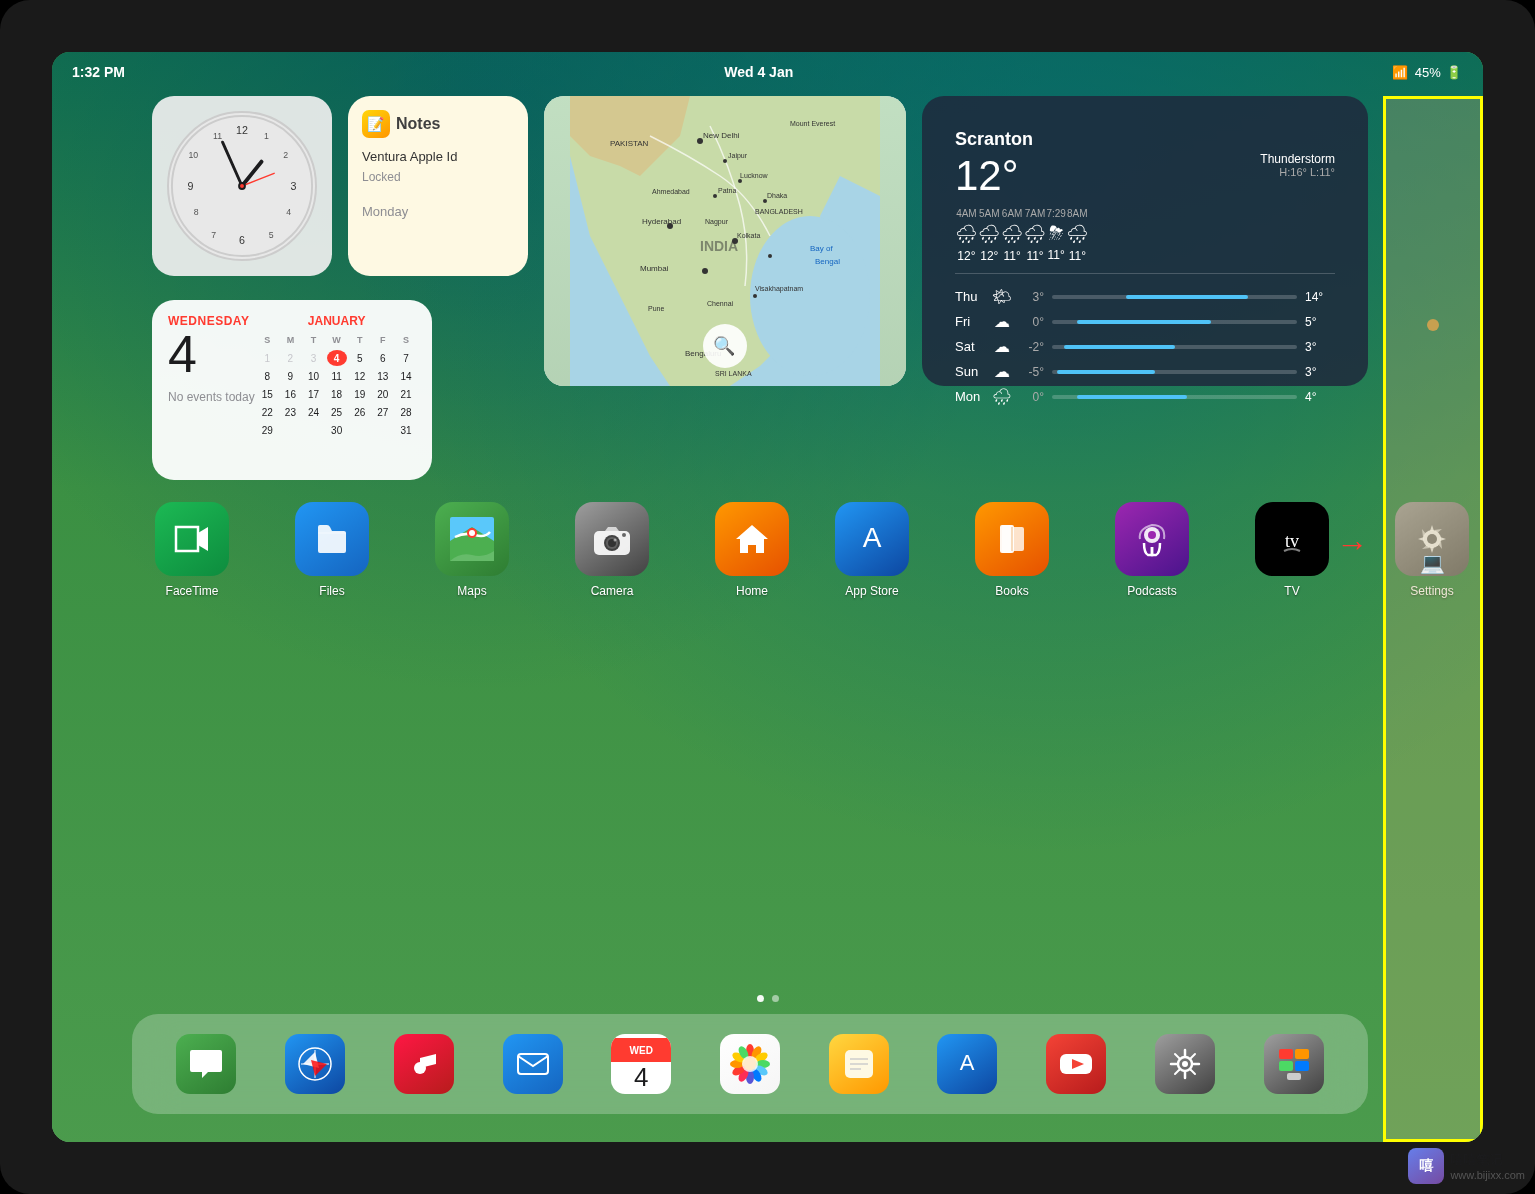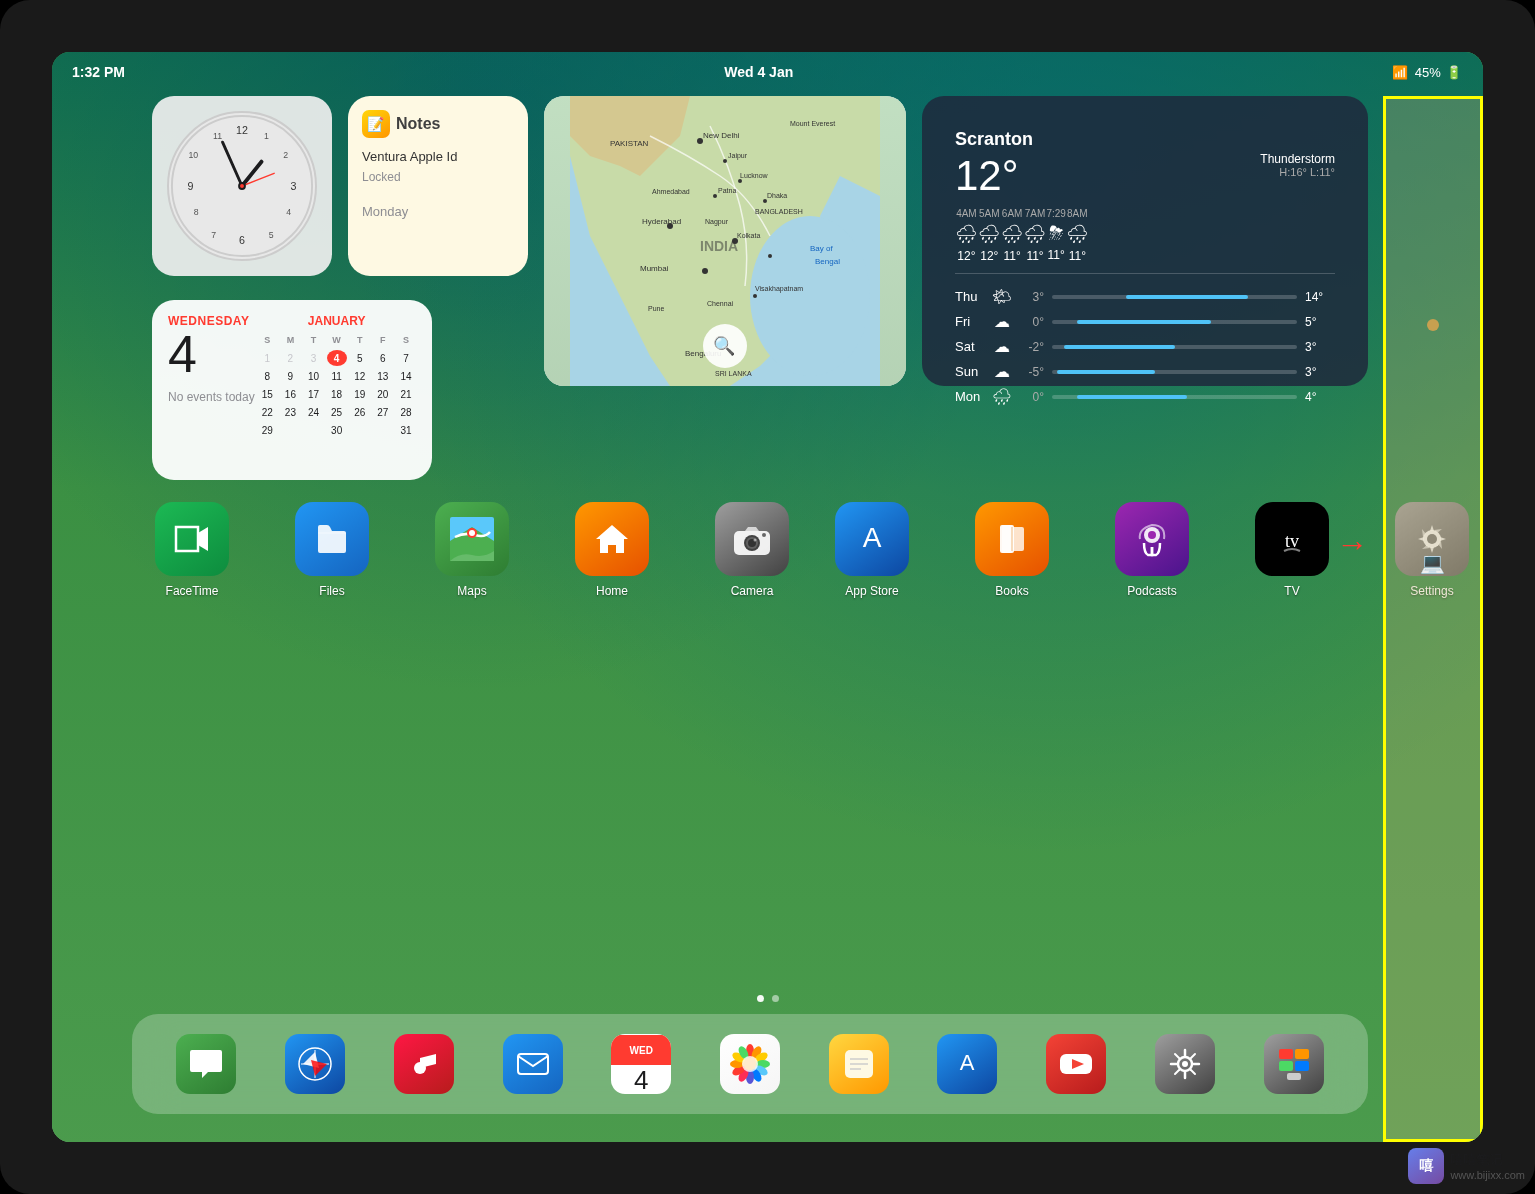--- a/index.html
+++ b/index.html
@@ -513,21 +513,21 @@
     
     .map-svg {
       width: 100%;
       height: 100%;
     }
 
     
     .dock-cal-top {
       background: #ff3b30;
       width: 100%;
-      height: 30px;
+      height: 24px;
       display: flex;
       align-items: center;
       justify-content: center;
       font-size: 10px;
       color: #fff;
       font-weight: 700;
       text-transform: uppercase;
     }
     .dock-cal-num {
       font-size: 26px;
@@ -846,40 +846,40 @@
               <polygon points="0,44 44,44 44,24 22,10 0,24" fill="#4caf50"></polygon>
               <path d="M 0 44 Q 10 35 22 38 Q 34 41 44 34 L 44 44 Z" fill="#66bb6a"></path>
               <path d="M 5 20 Q 15 15 25 18 Q 35 21 40 15" stroke="white" stroke-width="2.5" fill="none"></path>
               <circle cx="22" cy="16" r="5" fill="#ff3b30"></circle>
               <circle cx="22" cy="16" r="3" fill="white"></circle>
             </svg>
           </div>
           <span class="app-label">Maps</span>
         </div>
         <div class="app-item">
-          <div class="app-icon app-home">
-            <svg width="44" height="44" viewBox="0 0 44 44">
-              <polygon points="22,8 6,22 10,22 10,36 18,36 18,28 26,28 26,36 34,36 34,22 38,22" fill="white"></polygon>
-            </svg>
-          </div>
-          <span class="app-label">Home</span>
-        </div>
-        <div class="app-item">
           <div class="app-icon app-camera">
             <svg width="44" height="44" viewBox="0 0 44 44">
               <rect x="4" y="14" width="36" height="24" rx="5" fill="white" opacity="0.9"></rect>
               <circle cx="22" cy="26" r="8" fill="#424242"></circle>
               <circle cx="22" cy="26" r="6" fill="#616161"></circle>
               <circle cx="22" cy="26" r="4" fill="#333"></circle>
               <circle cx="25" cy="23" r="1.5" fill="white" opacity="0.5"></circle>
               <path d="M 15 14 L 18 10 L 26 10 L 29 14" fill="white" opacity="0.7"></path>
               <circle cx="34" cy="18" r="2" fill="#666"></circle>
             </svg>
           </div>
           <span class="app-label">Camera</span>
+        </div>
+        <div class="app-item">
+          <div class="app-icon app-home">
+            <svg width="44" height="44" viewBox="0 0 44 44">
+              <polygon points="22,8 6,22 10,22 10,36 18,36 18,28 26,28 26,36 34,36 34,22 38,22" fill="white"></polygon>
+            </svg>
+          </div>
+          <span class="app-label">Home</span>
         </div>
       </div>
 
       <div class="apps-row">
         <div class="app-item">
           <div class="app-icon app-appstore">
             <svg width="44" height="44" viewBox="0 0 44 44">
               <path d="M22 8 L28 20 L36 20 L30 27 L33 36 L22 30 L11 36 L14 27 L8 20 L16 20 Z" fill="none"></path>
               <text x="22" y="30" text-anchor="middle" font-size="28" fill="white">A</text>
             </svg>

